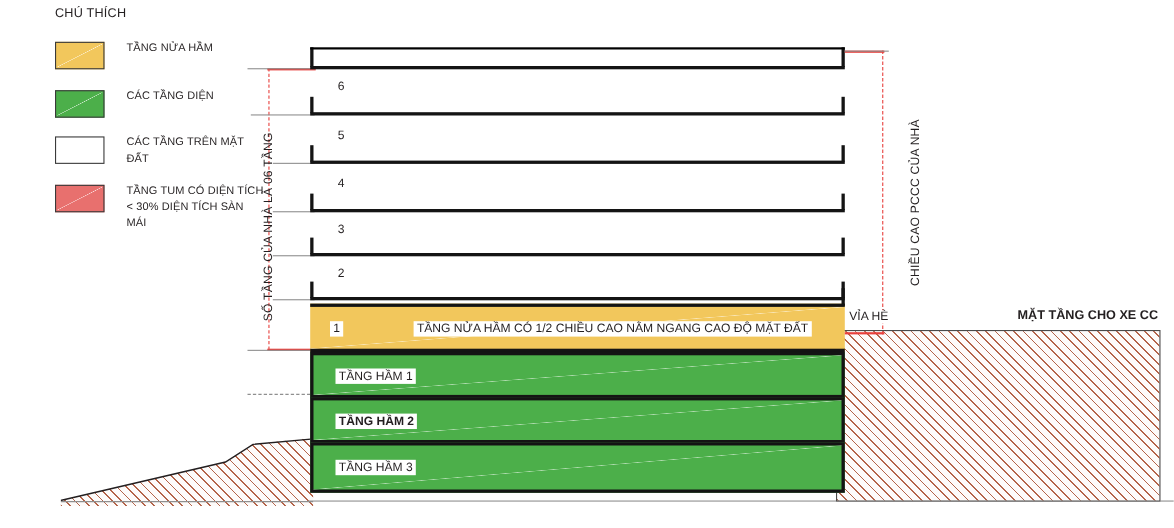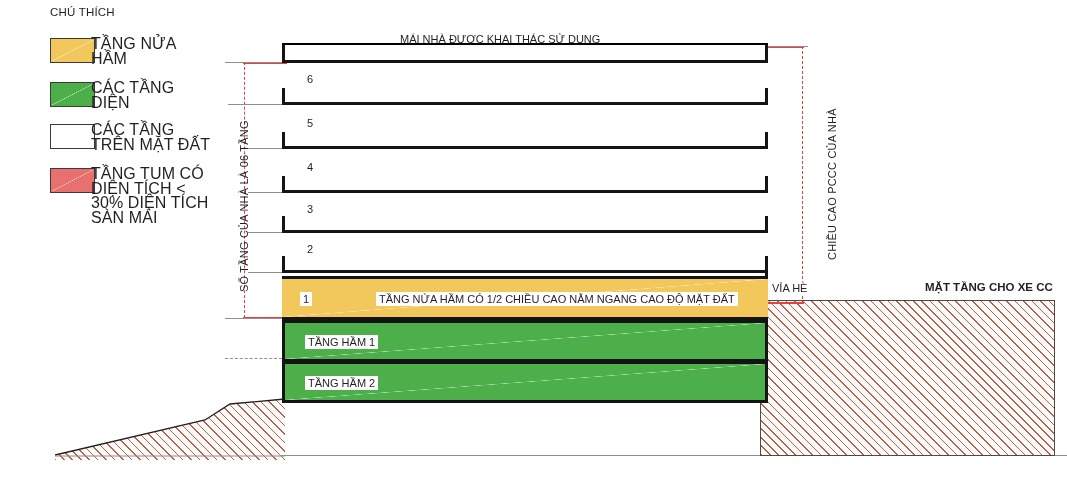--- a/index.html
+++ b/index.html
@@ -25,22 +25,22 @@
   .sw.white{background:#ffffff;}
   .sw.red{background:#e8706e;}
   .sw::after{
     content:"";position:absolute;left:1px;top:1px;right:1px;bottom:1px;
     background:linear-gradient(to bottom right,
       transparent calc(50% - .5px), rgba(255,255,255,.75) 50%,
       transparent calc(50% + .5px));
   }
   .sw.white::after{display:none;}
   .legend-label{
-    position:absolute;left:41px;top:-1px;width:125px;
-    font-size:16px;line-height:14.5px;color:#231f20;letter-spacing:.1px;
+    position:absolute;left:65px;top:-1px;width:125px;
+    font-size:10px;line-height:14.5px;color:#231f20;letter-spacing:.1px;
   }
 
   
   .hline{background:#000;}
   .slab{background:#141414;height:3px;}
   .tick{background:#141414;width:3px;}
   .greyline{background:#8f8f8f;height:1px;}
   .greydash{
     height:0;border-top:1.2px dashed #8f8f8f;
   }
@@ -160,21 +160,20 @@
   <div class="abs greyline" style="left:248px;top:272px;width:38px;"></div>
   <div class="abs greyline" style="left:225px;top:318px;width:62px;"></div>
   <div class="abs greydash" style="left:225px;top:358px;width:62px;"></div>
 
   <div class="abs slab" style="left:282px;top:60px;width:486px;"></div>
   <div class="abs tick" style="left:282px;top:43px;height:18px;"></div>
   <div class="abs tick" style="left:765px;top:43px;height:18px;"></div>
   <div class="abs hline" style="left:282px;top:43px;width:486px;height:1.6px;"></div>
 
 
-  <div class="abs toptext" style="left:400px;top:33px;">MÁI NHÀ ĐƯỢC KHAI THÁC SỬ DỤNG</div>
 
   <div class="abs slab" style="left:282px;top:102px;width:486px;"></div>
   <div class="abs tick" style="left:282px;top:88px;height:15px;"></div>
   <div class="abs tick" style="left:765px;top:88px;height:15px;"></div>
   <div class="abs fnum" style="left:307px;top:73px;">6</div>
 
   <div class="abs slab" style="left:282px;top:146px;width:486px;"></div>
   <div class="abs tick" style="left:282px;top:132px;height:15px;"></div>
   <div class="abs tick" style="left:765px;top:132px;height:15px;"></div>
   <div class="abs fnum" style="left:307px;top:117px;">5</div>
@@ -198,24 +197,27 @@
     <span class="inlabel" style="left:18px;top:13px;">1</span>
     <span class="inlabel" style="left:94px;top:13px;">TẦNG NỬA HẦM CÓ 1/2 CHIỀU CAO NẰM NGANG CAO ĐỘ MẶT ĐẤT</span>
   </div>
   <div class="abs tick" style="left:765px;top:262px;height:16px;"></div>
   <span class="abs viahe" style="left:770px;top:282px;">VỈA HÈ</span>
 
   <div class="band band-green" style="left:282px;top:320px;width:486px;height:42px;">
     <span class="inlabel" style="left:20px;top:12px;">TẦNG HẦM 1</span>
   </div>
 
-  <div class="band band-green" style="left:282px;top:361px;width:486px;height:42px;">
+  <div class="band band-green" style="left:282px;top:361px;width:486px;height:42px;font-weight:bold;">
     <span class="inlabel" style="left:20px;top:12px;">TẦNG HẦM 2</span>
   </div>
 
+  <div class="band band-green" style="left:282px;top:402px;width:486px;height:46px;">
+    <span class="inlabel" style="left:20px;top:13px;">TẦNG HẦM 3</span>
+  </div>
 
   <div class="abs redcap" style="left:768px;top:46px;width:36px;"></div>
   <div class="abs reddash" style="left:802px;top:46px;height:258px;"></div>
   <div class="abs redcap" style="left:768px;top:302px;width:36px;"></div>
   <div class="abs greyline" style="left:768px;top:46px;width:40px;"></div>
   <div class="vtext" style="left:826px;top:260px;">CHIỀU CAO PCCC CỦA NHÀ</div>
 
   <div class="abs roadlabel" style="left:925px;top:281px;">MẶT TẦNG CHO XE CC</div>
 
 </div>

